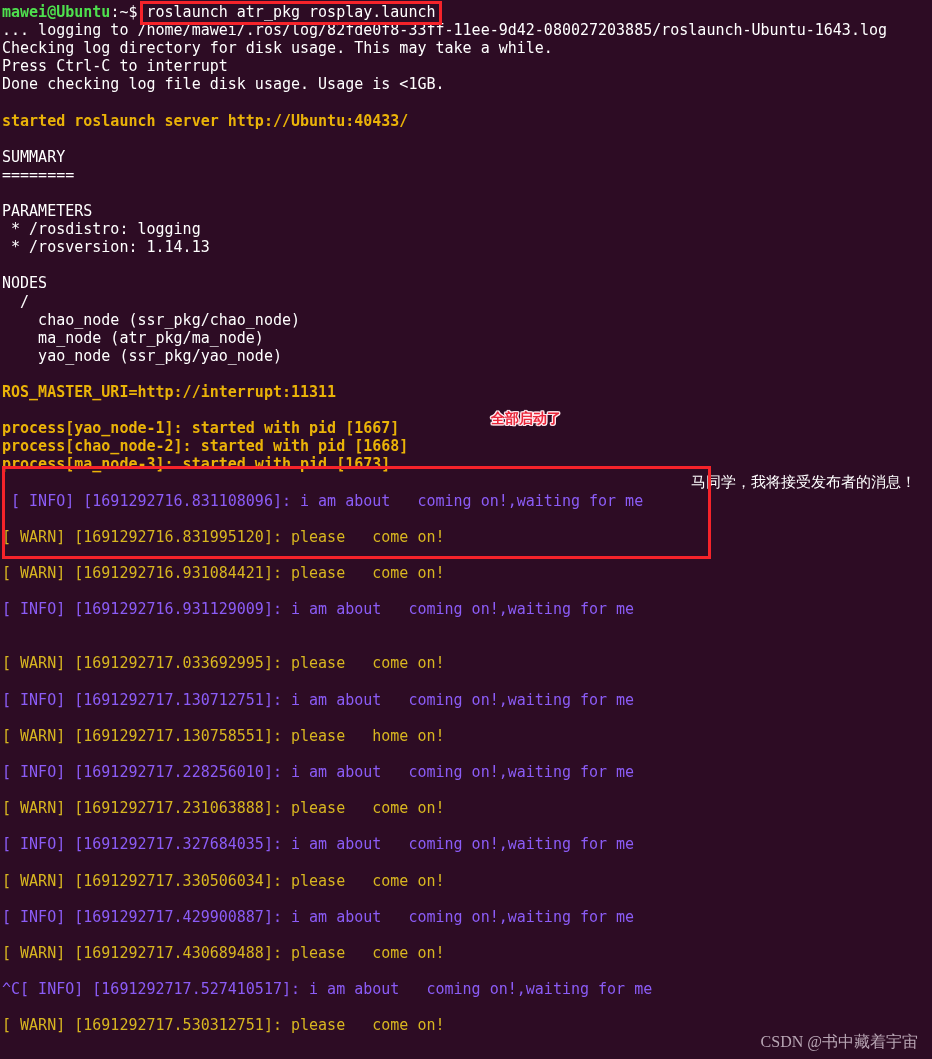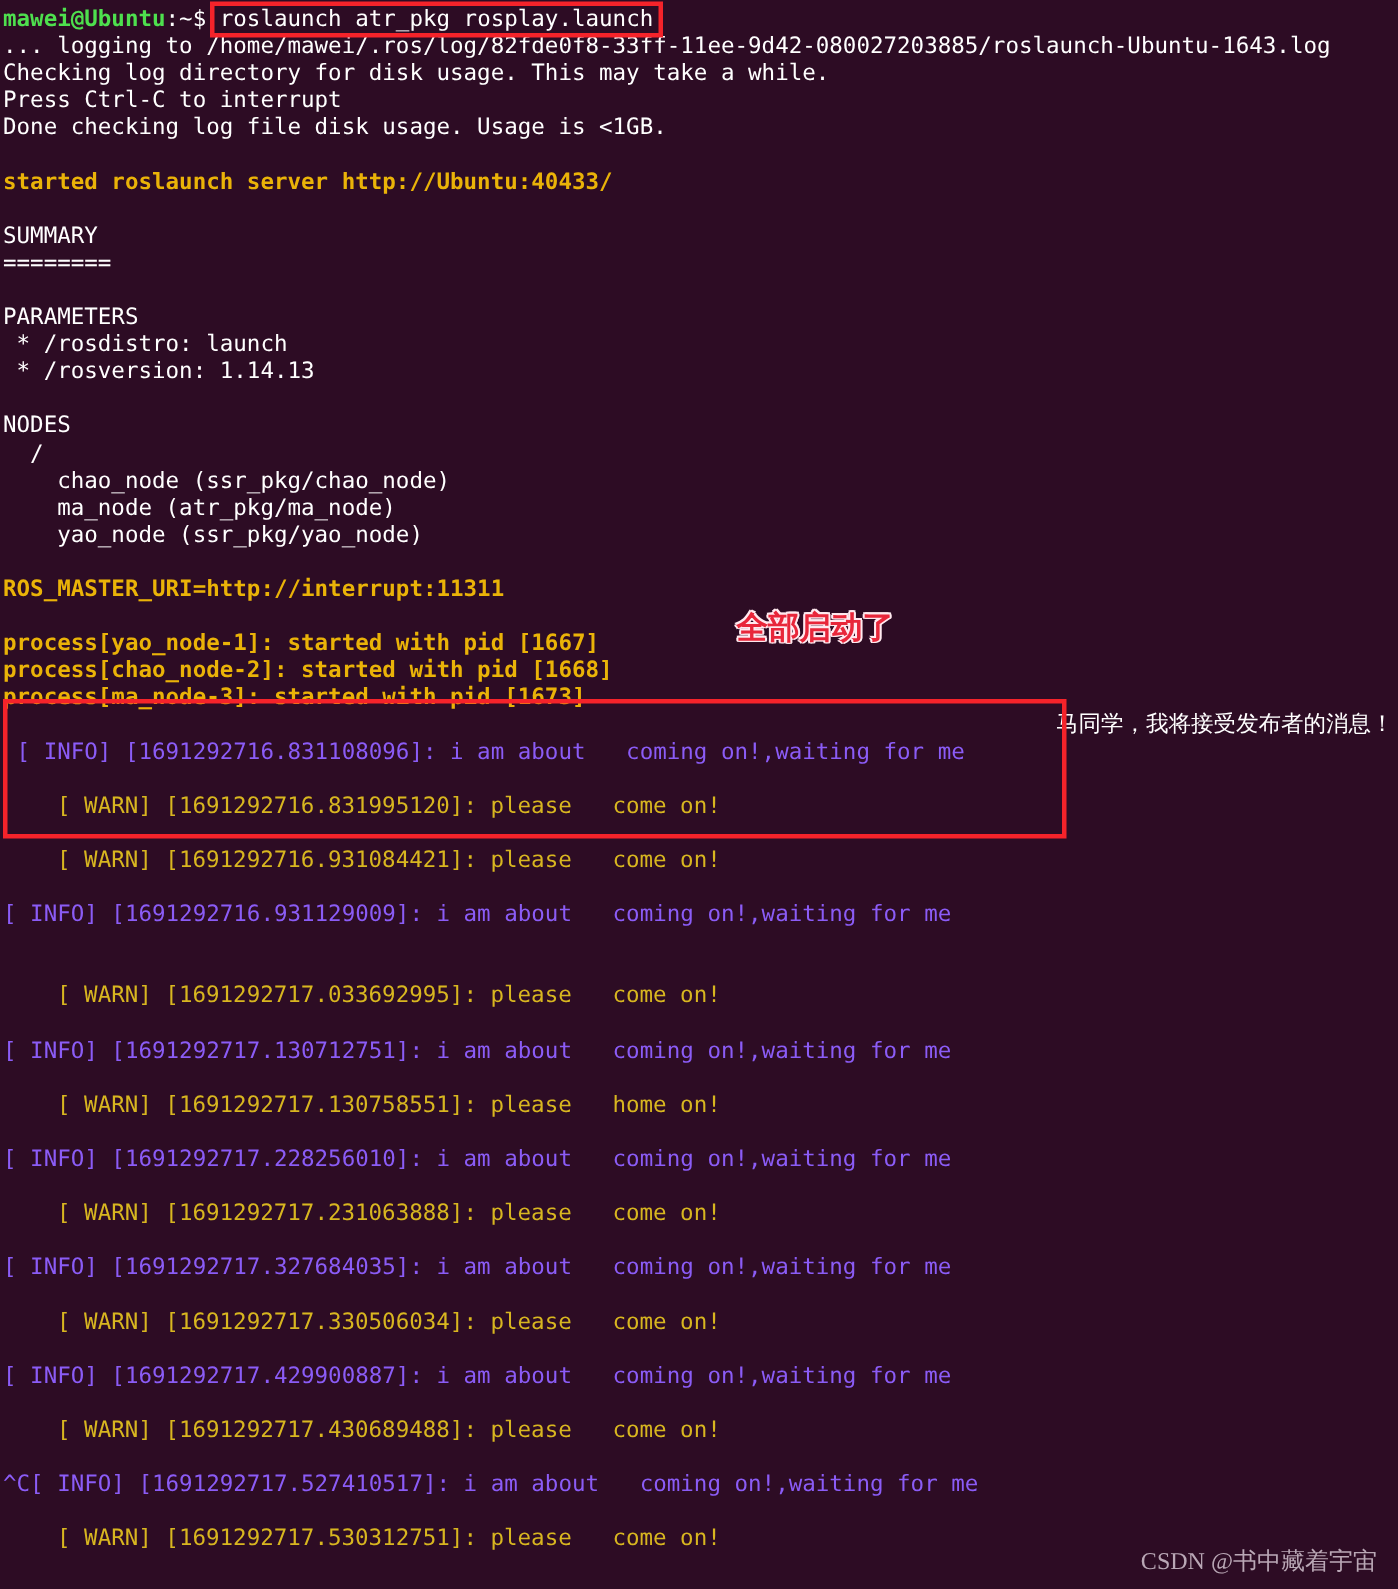--- a/index.html
+++ b/index.html
@@ -17,35 +17,35 @@
     font-size: 15px;
     line-height: 18.1px;
     color: #ffffff;
     -webkit-font-smoothing: none;
   }
   .lines {
     position: absolute;
     left: 0;
     top: 0;
     width: 932px;
-    padding: 3px 3px 0 0;
+    padding: 3px 16px 0 0;
     box-sizing: border-box;
   }
   .line {
     white-space: pre;
     height: 18.1px;
     padding-left: 2px;
     letter-spacing: 0px;
   }
   .line.blank { color: transparent; }
 
   .c-green  { color: #4ee04e; font-weight: bold; }
   .c-white  { color: #ffffff; }
   .c-bold   { color: #eab308; font-weight: bold; }
-  .c-warn   { color: #d8b620; margin-left: 36px; }
+  .c-warn   { color: #d8b620; }
   .c-info   { color: #8b5cf6; }
 
   
   .redbox {
     position: absolute;
     border: 3px solid #f5232a;
     box-sizing: border-box;
     pointer-events: none;
   }
   #cmd-box {
@@ -60,21 +60,21 @@
     width: 709px;
     height: 93px;
   }
 
   
   #annotation {
     position: absolute;
     left: 491px;
     top: 409px;
     font-family: "DejaVu Sans", "Liberation Sans", sans-serif;
-    font-size: 21px;
+    font-size: 14px;
     font-weight: bold;
     color: #e8263a;
     text-shadow:
        1.3px 0 0 #ffe9ef, -1.3px 0 0 #ffe9ef,
        0 1.3px 0 #ffe9ef, 0 -1.3px 0 #ffe9ef,
        1px 1px 0 #ffe9ef, -1px -1px 0 #ffe9ef,
        1px -1px 0 #ffe9ef, -1px 1px 0 #ffe9ef;
     white-space: nowrap;
   }
 
@@ -109,21 +109,21 @@
         <div class="line c-white">Checking log directory for disk usage. This may take a while.</div>
         <div class="line c-white">Press Ctrl-C to interrupt</div>
         <div class="line c-white">Done checking log file disk usage. Usage is &lt;1GB.</div>
         <div class="line blank"> </div>
         <div class="line c-bold">started roslaunch server http://Ubuntu:40433/</div>
         <div class="line blank"> </div>
         <div class="line c-white">SUMMARY</div>
         <div class="line c-white">========</div>
         <div class="line blank"> </div>
         <div class="line c-white">PARAMETERS</div>
-        <div class="line c-white"> * /rosdistro: launch</div>
+        <div class="line c-white"> * /rosdistro: logging</div>
         <div class="line c-white"> * /rosversion: 1.14.13</div>
         <div class="line blank"> </div>
         <div class="line c-white">NODES</div>
         <div class="line c-white">  /</div>
         <div class="line c-white">    chao_node (ssr_pkg/chao_node)</div>
         <div class="line c-white">    ma_node (atr_pkg/ma_node)</div>
         <div class="line c-white">    yao_node (ssr_pkg/yao_node)</div>
         <div class="line blank"> </div>
         <div class="line c-bold">ROS_MASTER_URI=http://interrupt:11311</div>
         <div class="line blank"> </div>

